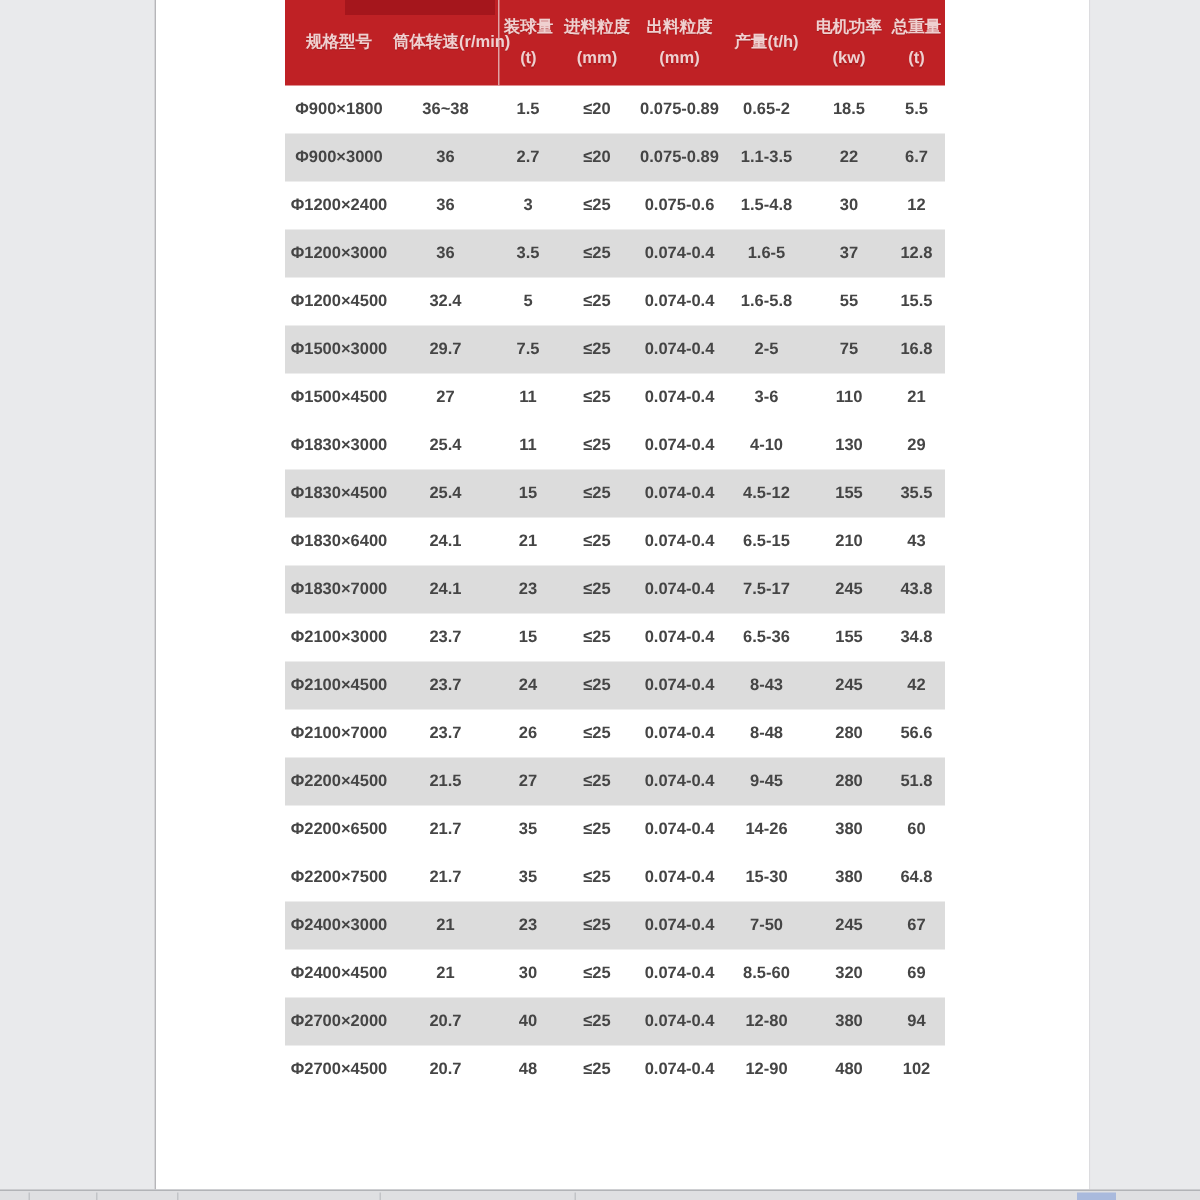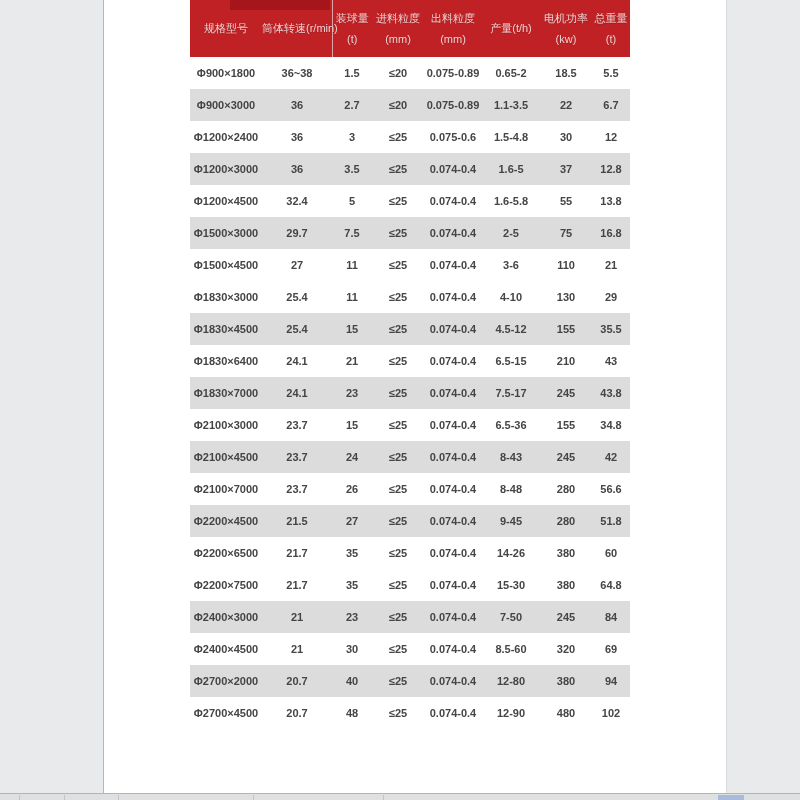--- a/index.html
+++ b/index.html
@@ -22,21 +22,21 @@
     background:var(--stub-red,#a5161c);
     z-index:3;
   }
   .spec-table{
     position:absolute;left:190px;top:0;width:440px;
     border-collapse:collapse;table-layout:fixed;z-index:2;
   }
   .spec-table thead th{
     background:var(--header-red,#bf2125);
     color:var(--header-text,#efd0d0);
-    font-size:11px;font-weight:normal;
+    font-size:11px;font-weight:bold;
     height:57px;padding:0;
     text-align:center;vertical-align:middle;
     line-height:21px;white-space:nowrap;
     text-shadow:0 1px 0 rgba(0,0,0,0.15);
   }
   .spec-table thead th.split{
     border-right:1px solid var(--header-divider,#dfa3a5);
   }
   .spec-table td{
     height:32px;padding:0;
@@ -156,21 +156,21 @@
           <td>12.8</td>
         </tr>
         <tr>
           <td>Φ1200×4500</td>
           <td>32.4</td>
           <td>5</td>
           <td>≤25</td>
           <td>0.074-0.4</td>
           <td>1.6-5.8</td>
           <td>55</td>
-          <td>13.8</td>
+          <td>15.5</td>
         </tr>
         <tr class="alt">
           <td>Φ1500×3000</td>
           <td>29.7</td>
           <td>7.5</td>
           <td>≤25</td>
           <td>0.074-0.4</td>
           <td>2-5</td>
           <td>75</td>
           <td>16.8</td>
@@ -286,21 +286,21 @@
           <td>64.8</td>
         </tr>
         <tr class="alt">
           <td>Φ2400×3000</td>
           <td>21</td>
           <td>23</td>
           <td>≤25</td>
           <td>0.074-0.4</td>
           <td>7-50</td>
           <td>245</td>
-          <td>84</td>
+          <td>67</td>
         </tr>
         <tr>
           <td>Φ2400×4500</td>
           <td>21</td>
           <td>30</td>
           <td>≤25</td>
           <td>0.074-0.4</td>
           <td>8.5-60</td>
           <td>320</td>
           <td>69</td>

